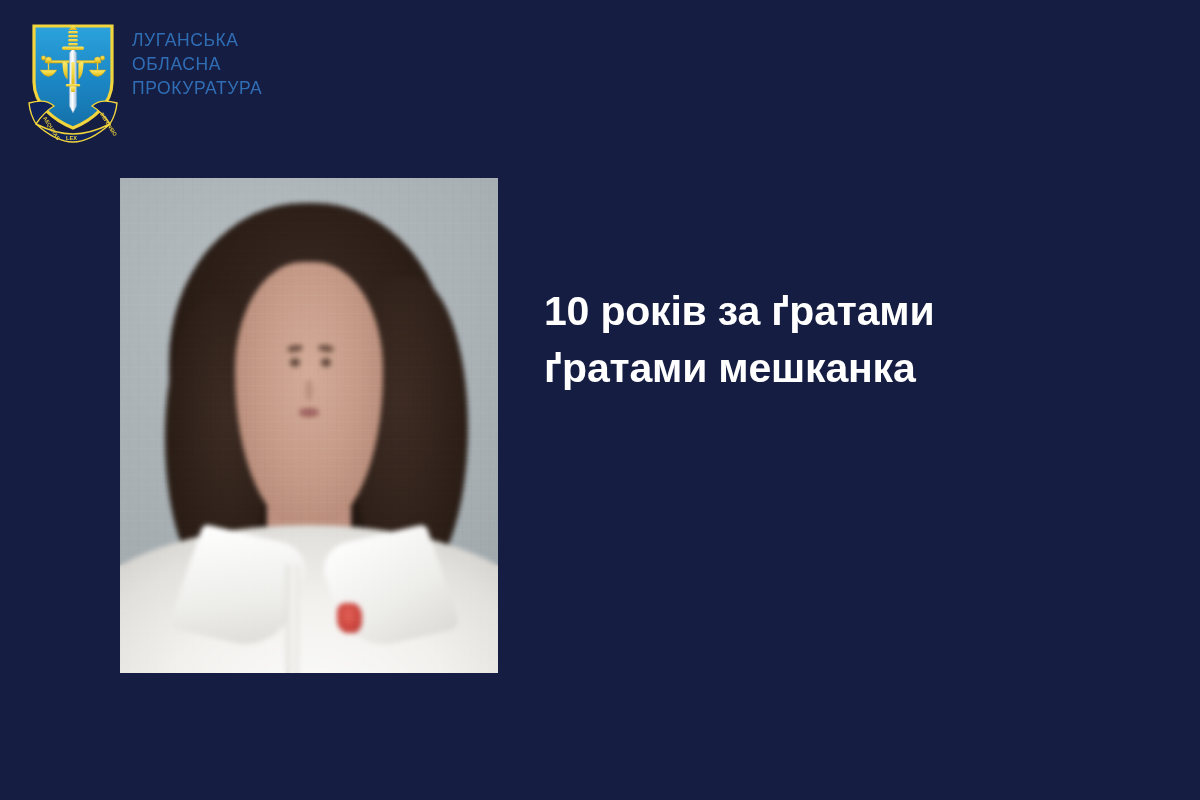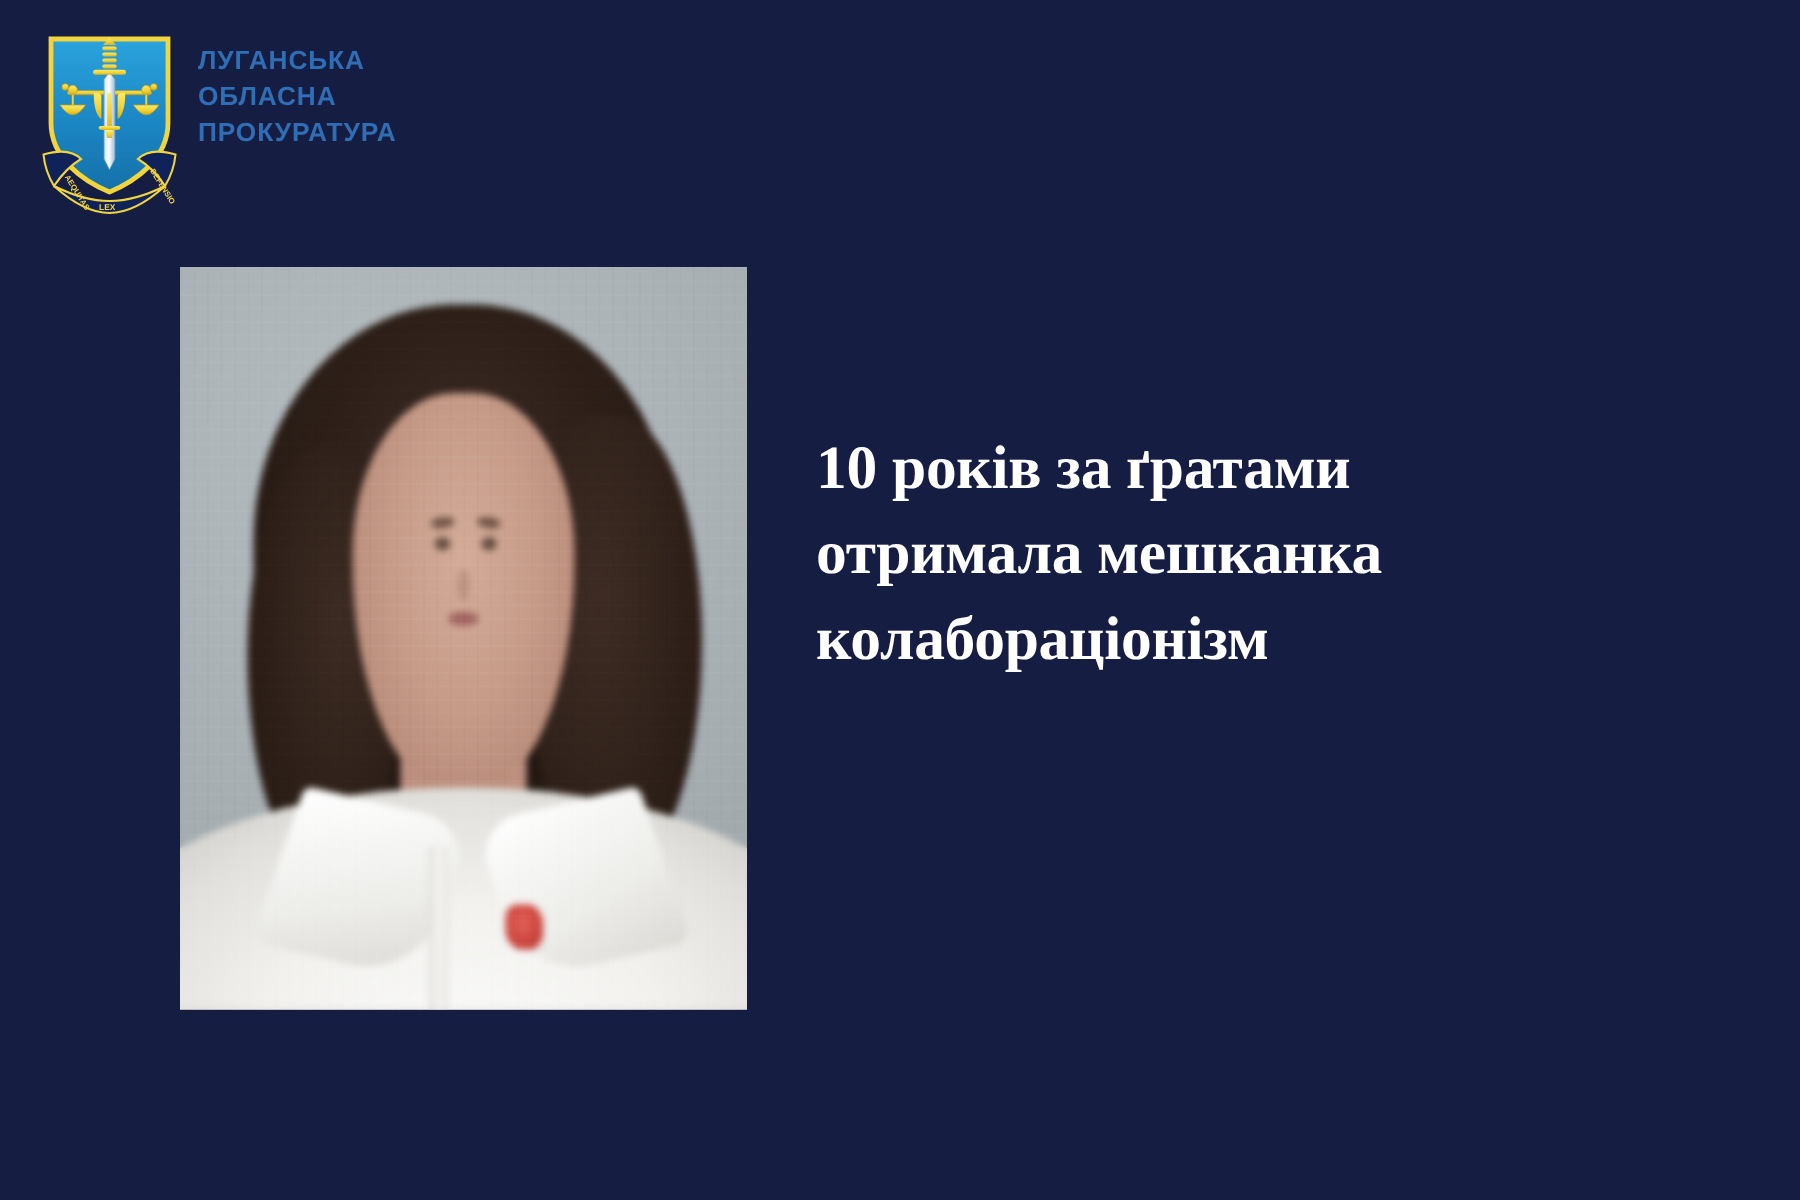--- a/index.html
+++ b/index.html
@@ -38,21 +38,21 @@
   }
   .brand-text {
     margin-left: 12px;
     margin-top: 8px;
     display: flex;
     flex-direction: column;
   }
   .brand-line {
     color: #2f6eb5;
     font-family: "Liberation Sans", sans-serif;
-    font-weight: bold;
+    font-weight: normal;
     font-size: 17.5px;
     letter-spacing: 0.6px;
     line-height: 24px;
     white-space: nowrap;
   }
 
   
   .photo-frame {
     position: absolute;
     left: 120px;
@@ -231,21 +231,21 @@
 
   
   .headline {
     position: absolute;
     left: 544px;
     top: 283px;
     width: 520px;
   }
   .headline-line {
     color: #ffffff;
-    font-family: Liberation Serif, serif;
+    font-family: Liberation Sans, sans-serif;
     font-weight: bold;
     font-size: 41px;
     line-height: 57px;
     letter-spacing: -0.2px;
     white-space: nowrap;
   }
 </style>
 </head>
 <body>
 
@@ -351,17 +351,16 @@
       <div class="collar-right"></div>
       <div class="placket"></div>
       <div class="shirt-logo"></div>
       <div class="blurlayer"></div>
       <div class="mosaic"></div>
     </div>
   </div>
 
   <div class="headline">
     <div class="headline-line">10 років за ґратами</div>
-    <div class="headline-line">отримала мешканка</div>
-    <div class="headline-line">колабораціонізм</div>
+    <div class="headline-line">ґратами мешканка</div>
   </div>
 
 </div>
 
 </body></html>

